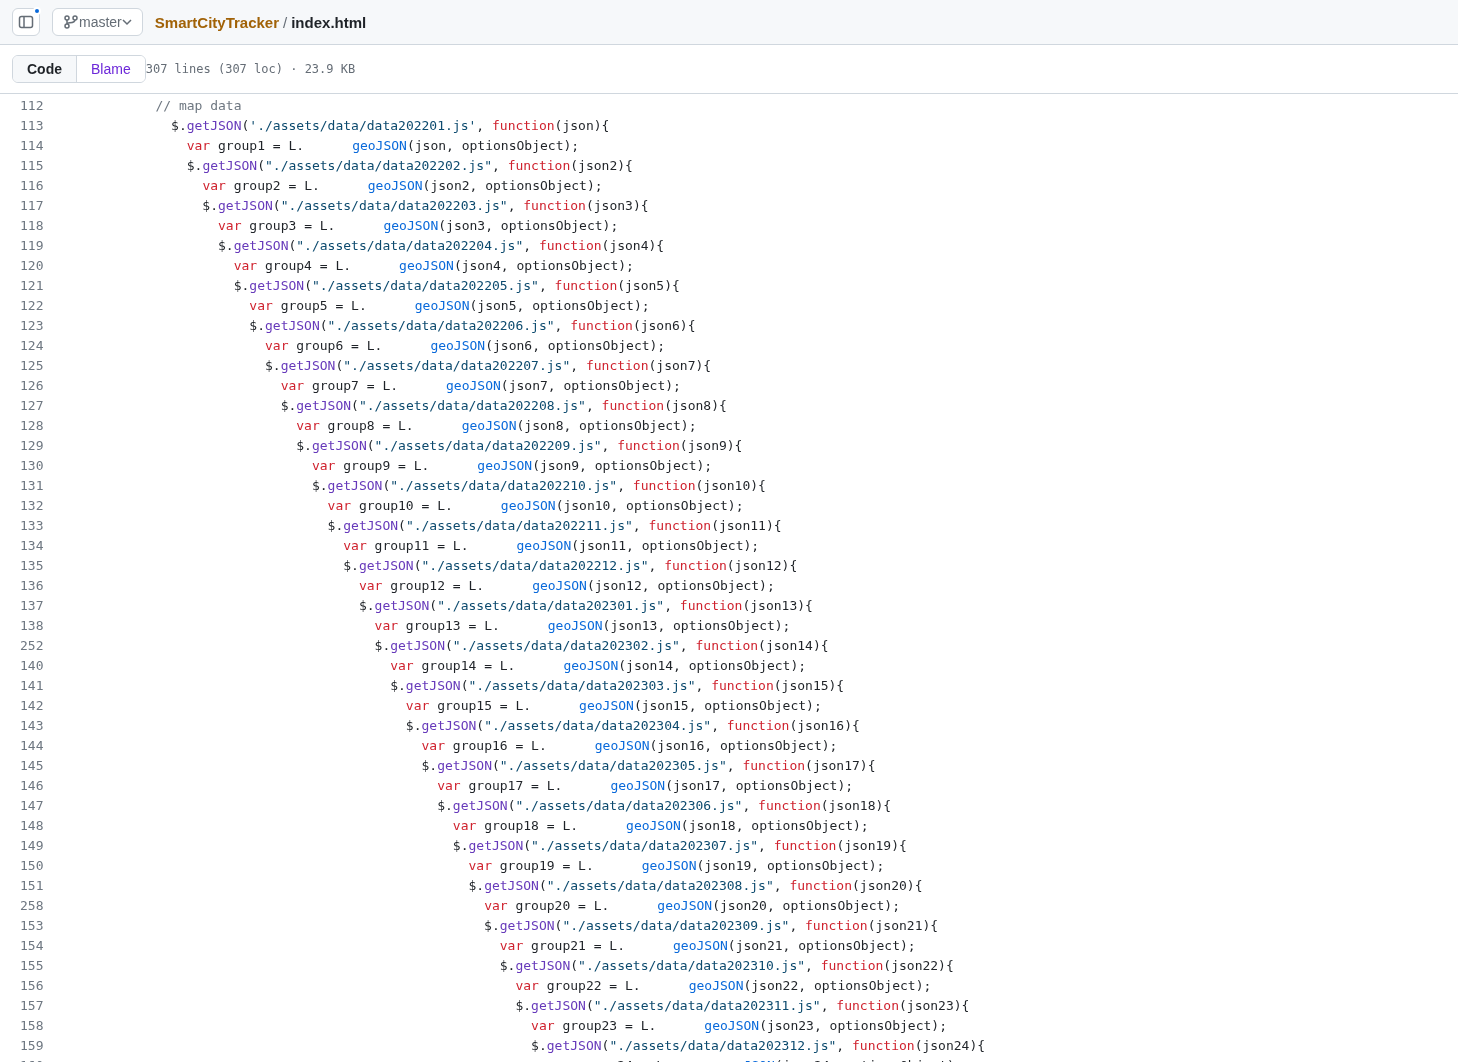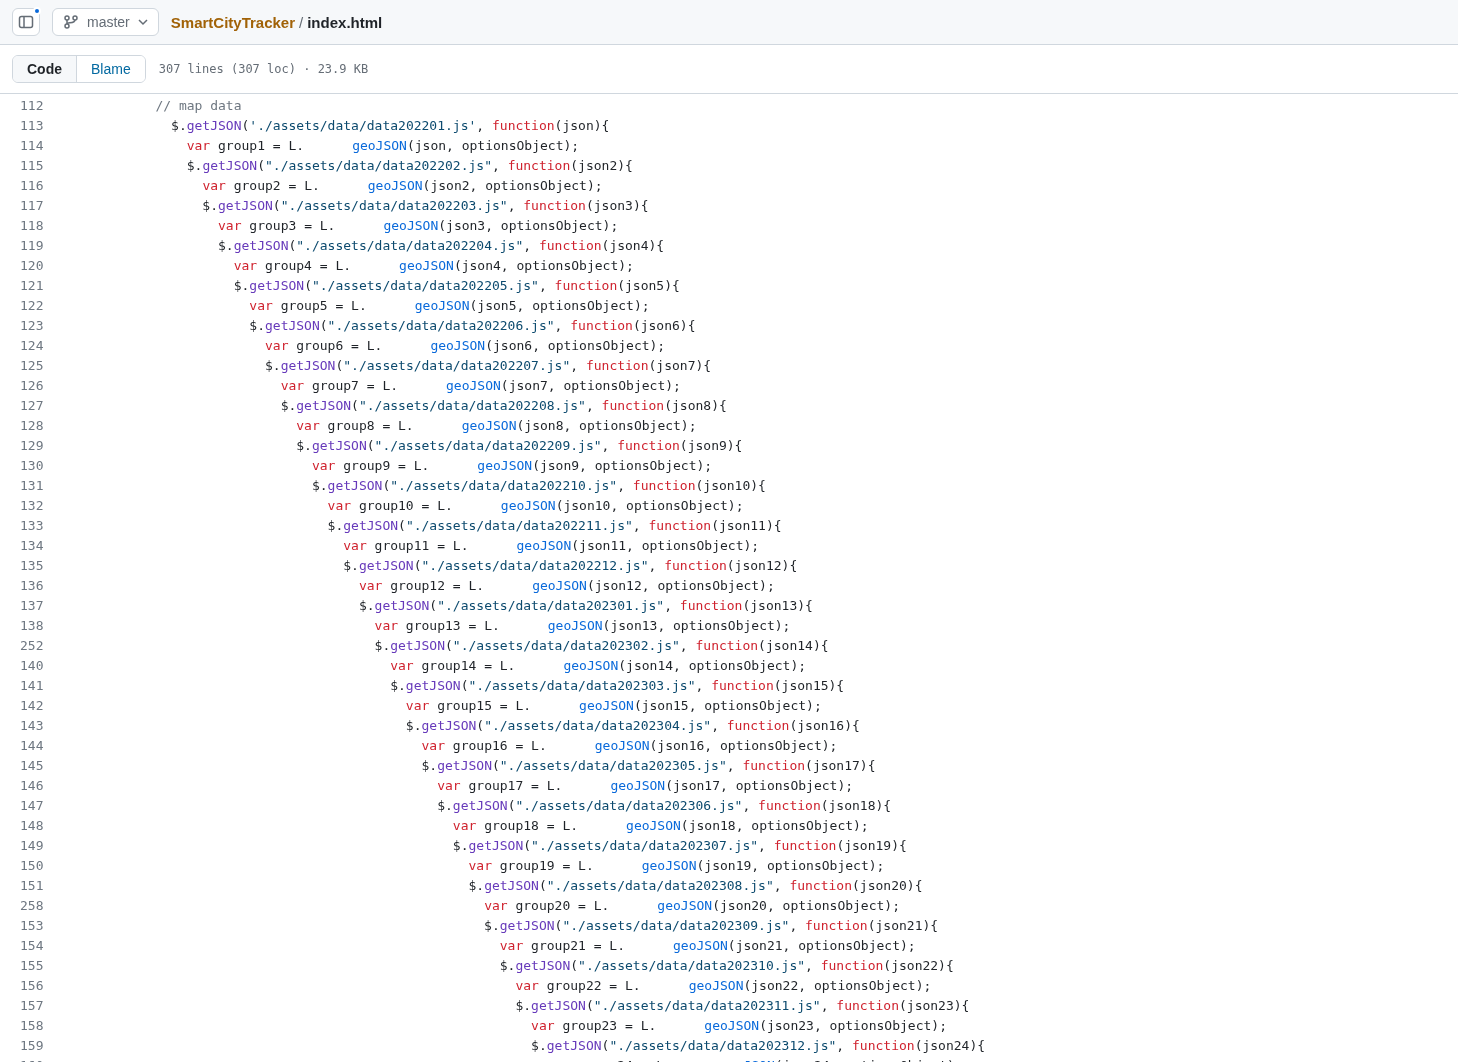--- a/index.html
+++ b/index.html
@@ -34,58 +34,58 @@
       top: -2px;
       width: 8px;
       height: 8px;
       background: #0969da;
       border-radius: 50%;
       border: 2px solid #fff;
     }
     .branch-btn {
       display: flex;
       align-items: center;
-      gap: 8px;
+      gap: 0;
       border: 1px solid #d0d7de;
       border-radius: 6px;
       padding: 5px 10px;
       background: #fff;
       font-size: 14px;
       color: #656d76;
       font-weight: 500;
     }
     .breadcrumbs {
       display: flex;
       gap: 4px;
       font-size: 15px;
       font-weight: 600;
     }
     .breadcrumbs a { color: #a16207; text-decoration: none; }
     .breadcrumbs .sep { color: #656d76; font-weight: normal; }
     .toolbar {
       display: flex;
       align-items: center;
       padding: 10px 12px;
-      gap: 13px;
+      gap: 0;
       background: #ffffff;
       border-bottom: 1px solid #d0d7de;
     }
     .seg-control {
       display: flex;
       border: 1px solid #d0d7de;
       border-radius: 6px;
       overflow: hidden;
       background: #fff;
     }
     .seg-control button {
       border: none;
       background: #fff;
       padding: 5px 14px;
       font-size: 14px;
-      color: #0369a1;
+      color: #6d28d9;
       cursor: pointer;
     }
     .seg-control button.active {
       background: #f6f8fa;
       color: #1f2328;
       font-weight: 600;
     }
     .seg-control button:first-child { border-right: 1px solid #d0d7de; }
     .file-meta {
       color: #656d76;

